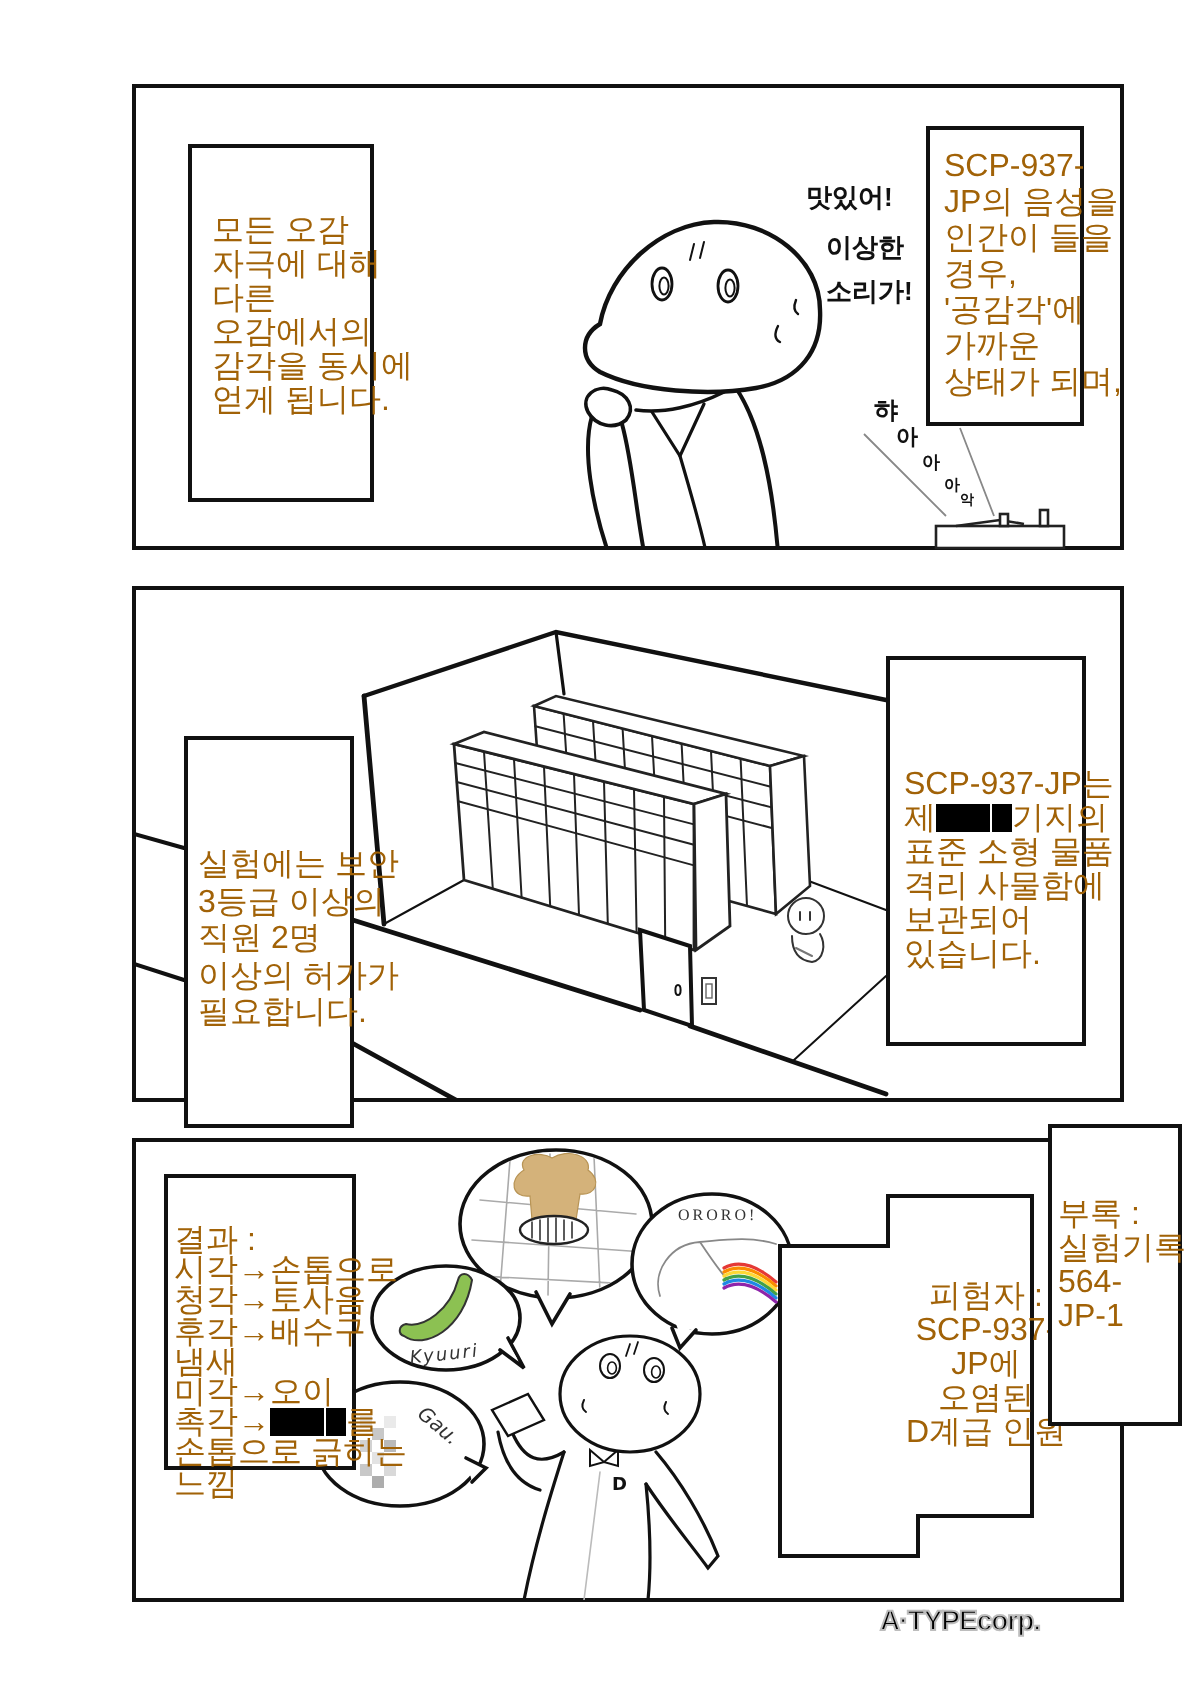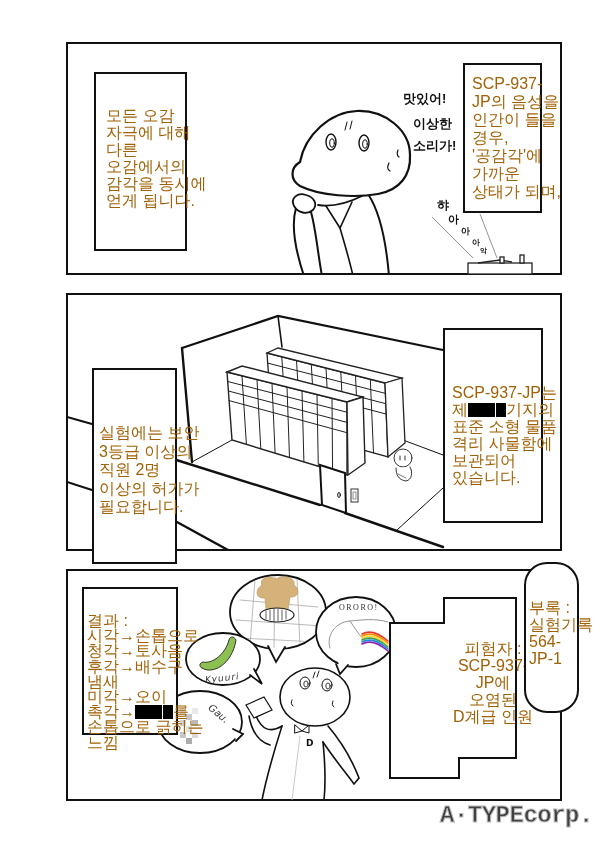--- a/index.html
+++ b/index.html
@@ -8,22 +8,22 @@
   .cap { position:absolute; background:#ffffff; border:2px solid #111111; box-sizing:border-box; }
   .txt { position:absolute; font-family:"Liberation Sans", "DejaVu Sans", sans-serif; font-weight:normal;
          font-size:16px; color:#a16207; white-space:nowrap; }
   .ln { display:block; }
   .shout { position:absolute; font-family:"Liberation Sans", "DejaVu Sans", sans-serif; font-weight:bold;
            font-size:13px; line-height:18px; color:#111111; white-space:nowrap; }
   .sfx { position:absolute; font-family:"Liberation Sans", "DejaVu Sans", sans-serif; font-weight:bold; color:#111111; line-height:1; }
   .redact { display:inline-block; width:38px; height:14px; vertical-align:-2px;
             background:linear-gradient(to right, #000 0 27px, #fff 27px 28px, #000 28px 38px); }
   .bubble-txt { position:absolute; font-family:"DejaVu Sans", sans-serif; color:#333; white-space:nowrap; }
-  .watermark { position:absolute; left:440px; top:802px; font-family:Liberation Mono, monospace; font-weight:bold;
-               font-size:24px; color:#404040; -webkit-text-stroke:1px #bdbdbd; letter-spacing:-0.5px; white-space:nowrap; }
+  .watermark { position:absolute; left:440px; top:802px; font-family:Liberation Sans, sans-serif; font-weight:bold;
+               font-size:14px; color:#000000; -webkit-text-stroke:1px #bdbdbd; letter-spacing:-0.5px; white-space:nowrap; }
 </style>
 </head>
 <body>
 
 <div class="page">
 
   <svg class="art" viewBox="0 0 600 842">
     <defs>
       <clipPath id="clip1">
           <rect x="67" y="43" width="494" height="231"></rect>
@@ -264,21 +264,21 @@
   </div>
 
   <div class="txt" style="left:453px;top:640px;line-height:17px;text-align:center;">
     <span class="ln">피험자 :</span>
     <span class="ln">SCP-937-</span>
     <span class="ln">JP에</span>
     <span class="ln">오염된</span>
     <span class="ln">D계급 인원</span>
   </div>
 
-  <div class="cap" style="left:524px;top:562px;width:55px;height:151px;border-radius:23px;">
+  <div class="cap" style="left:524px;top:562px;width:67px;height:151px;">
     <div class="txt" style="left:3px;top:35px;line-height:17px;">
       <span class="ln">부록 :</span>
       <span class="ln">실험기록</span>
       <span class="ln">564-</span>
       <span class="ln">JP-1</span>
     </div>
   </div>
 
   <div class="watermark">A·TYPEcorp.</div>
 </div>

